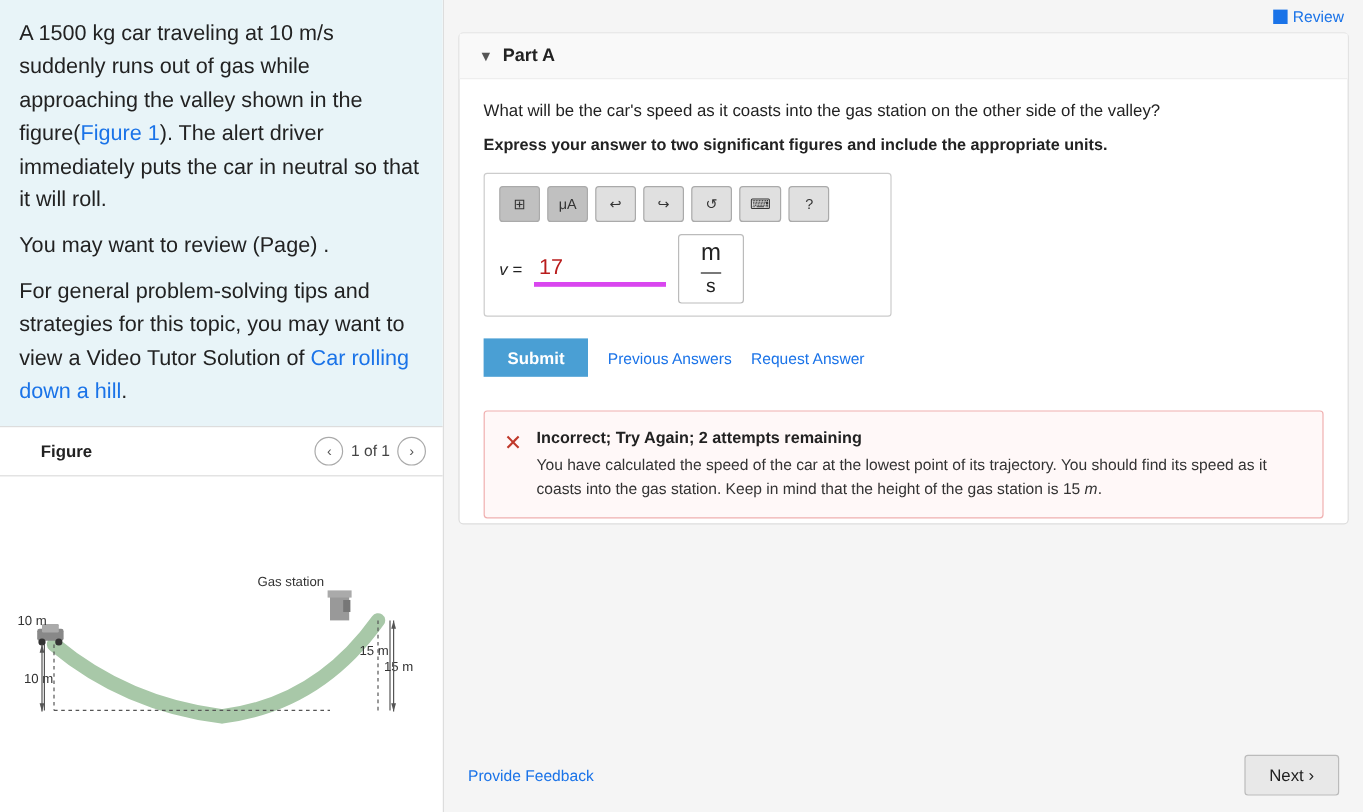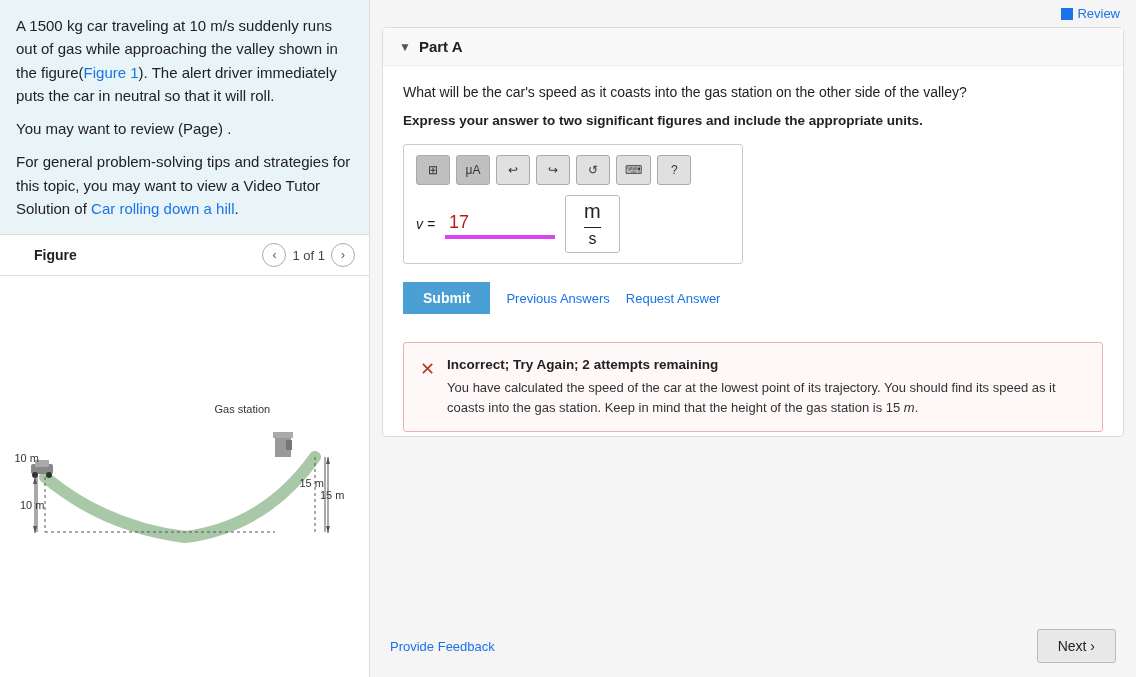--- a/index.html
+++ b/index.html
@@ -13,21 +13,21 @@
       padding: 0;
       display: flex;
       flex-direction: column;
       border-right: 1px solid #ddd;
       height: 677px;
       overflow: hidden;
     }
     .context-box {
       background: #e8f4f8;
       padding: 14px 16px;
-      font-size: 15px;
+      font-size: 18px;
       line-height: 1.55;
       color: #222;
     }
     .context-box a {
       color: #1a73e8;
       text-decoration: none;
     }
     .context-box p { margin-bottom: 10px; }
     .context-box p:last-child { margin-bottom: 0; }
 
@@ -342,21 +342,21 @@
           <rect x="258" y="35" width="20" height="6" fill="#aaa"></rect>
 
           <line x1="20" y1="80" x2="20" y2="136" stroke="#555" stroke-width="1"></line>
           <polygon points="20,80 18,87 22,87" fill="#555"></polygon>
           <polygon points="20,136 18,129 22,129" fill="#555"></polygon>
 
           <line x1="313" y1="60" x2="313" y2="136" stroke="#555" stroke-width="1"></line>
           <polygon points="313,60 311,67 315,67" fill="#555"></polygon>
           <polygon points="313,136 311,129 315,129" fill="#555"></polygon>
         </svg>
-        <div style="position:absolute; top:6px; left:200px; font-size:11px; color:#333;">Gas station</div>
+        <div style="position:absolute; top:22px; left:200px; font-size:11px; color:#333;">Gas station</div>
         <div style="position:absolute; top:55px; left:0px; font-size:11px; color:#333;">10 m</div>
         <div style="position:absolute; top:80px; left:285px; font-size:11px; color:#333;">15 m</div>
       </div>
     </div>
   </div>
 </div>
 
 <div class="right-panel">
   <div class="review-bar">
     <a href="#" class="review-link">

